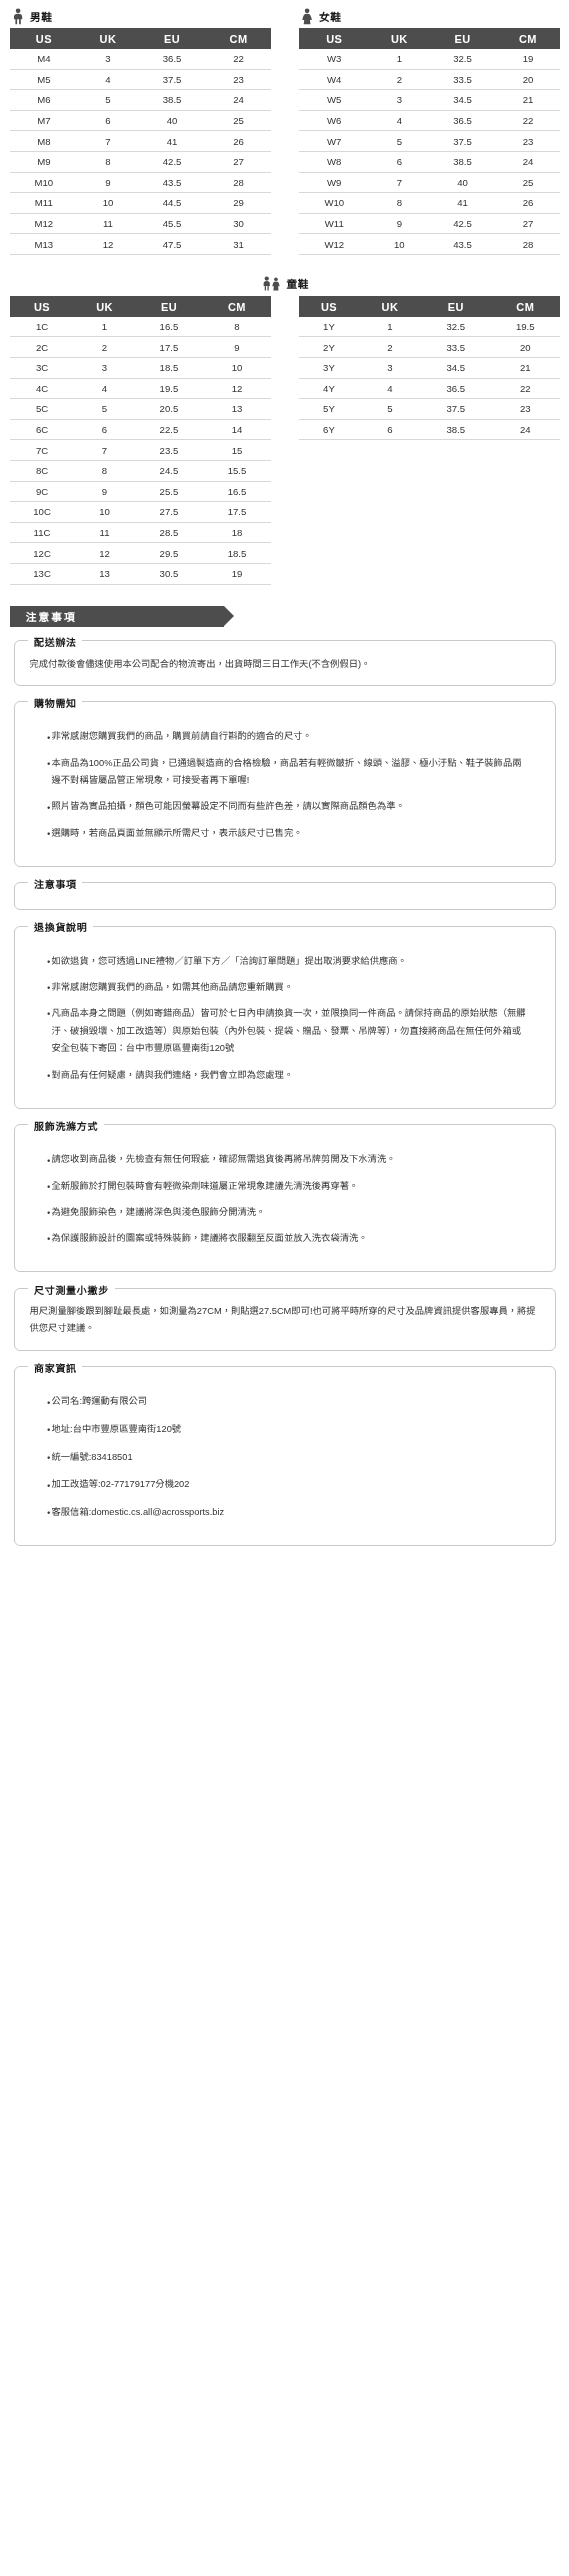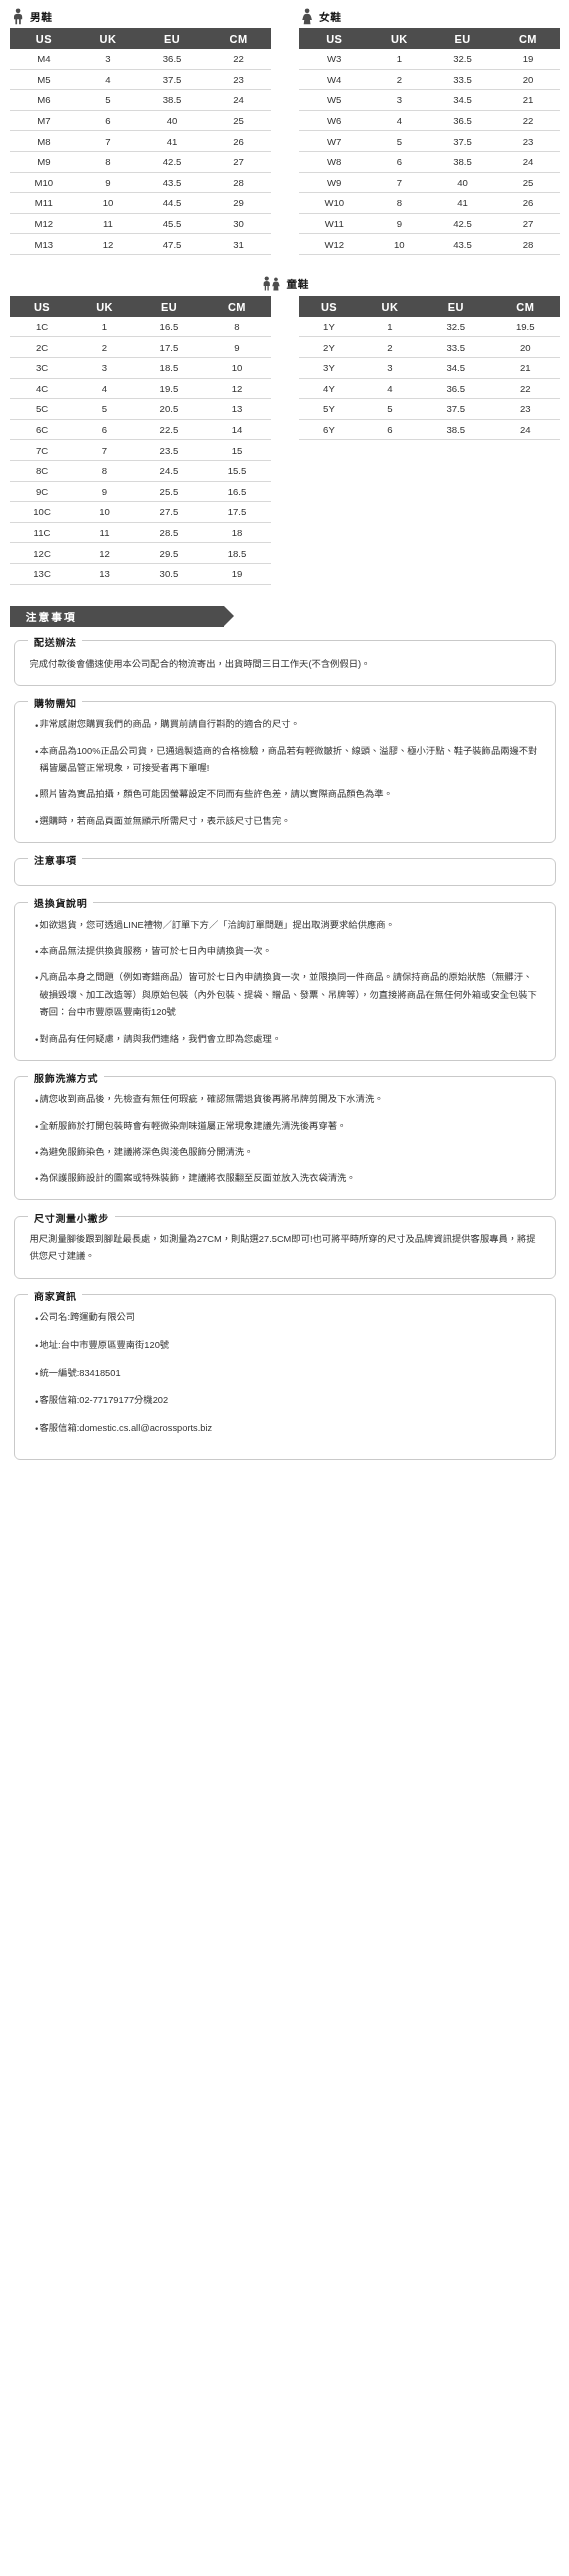--- a/index.html
+++ b/index.html
@@ -137,21 +137,21 @@
     color: #1a1a1a;
     letter-spacing: 0.7px;
   }
   .plain-para {
     font-size: 9.3px;
     line-height: 1.9;
     color: #333;
     margin: 0;
   }
   ul.bullets {
-    margin: 0;
+    margin: 12px;
     padding: 0;
     list-style: none;
   }
   ul.bullets li {
     position: relative;
     font-size: 9.3px;
     line-height: 1.9;
     color: #333;
     padding-left: 10px;
     margin-bottom: 8.5px;
@@ -526,21 +526,21 @@
   </div>
 
   <div class="section">
     <div class="section-title">注意事項</div>
   </div>
 
   <div class="section">
     <div class="section-title">退換貨說明</div>
     <ul class="bullets">
       <li>如欲退貨，您可透過LINE禮物／訂單下方／「洽詢訂單問題」提出取消要求給供應商。</li>
-      <li>本商品無法提供換貨服務，皆可於七日內申請換貨一次。</li>
+      <li>非常感謝您購買我們的商品，如需其他商品請您重新購買。</li>
       <li>凡商品本身之問題（例如寄錯商品）皆可於七日內申請換貨一次，並限換同一件商品。請保持商品的原始狀態（無髒汙、破損毀壞、加工改造等）與原始包裝（內外包裝、提袋、贈品、發票、吊牌等），勿直接將商品在無任何外箱或安全包裝下寄回：台中市豐原區豐南街120號</li>
       <li>對商品有任何疑慮，請與我們連絡，我們會立即為您處理。</li>
     </ul>
   </div>
 
   <div class="section">
     <div class="section-title">服飾洗滌方式</div>
     <ul class="bullets">
       <li>請您收到商品後，先檢查有無任何瑕疵，確認無需退貨後再將吊牌剪開及下水清洗。</li>
       <li>全新服飾於打開包裝時會有輕微染劑味道屬正常現象建議先清洗後再穿著。</li>
@@ -553,19 +553,19 @@
     <div class="section-title">尺寸測量小撇步</div>
     <p class="plain-para">用尺測量腳後跟到腳趾最長處，如測量為27CM，則貼選27.5CM即可!也可將平時所穿的尺寸及品牌資訊提供客服專員，將提供您尺寸建議。</p>
   </div>
 
   <div class="section">
     <div class="section-title">商家資訊</div>
     <ul class="bullets info">
       <li>公司名:跨運動有限公司</li>
       <li>地址:台中市豐原區豐南街120號</li>
       <li>統一編號:83418501</li>
-      <li>客服信箱:02-77179177分機202</li>
+      <li>加工改造等:02-77179177分機202</li>
       <li>客服信箱:domestic.cs.all@acrossports.biz</li>
     </ul>
   </div>
 
 </div>
 
 
 </body></html>

